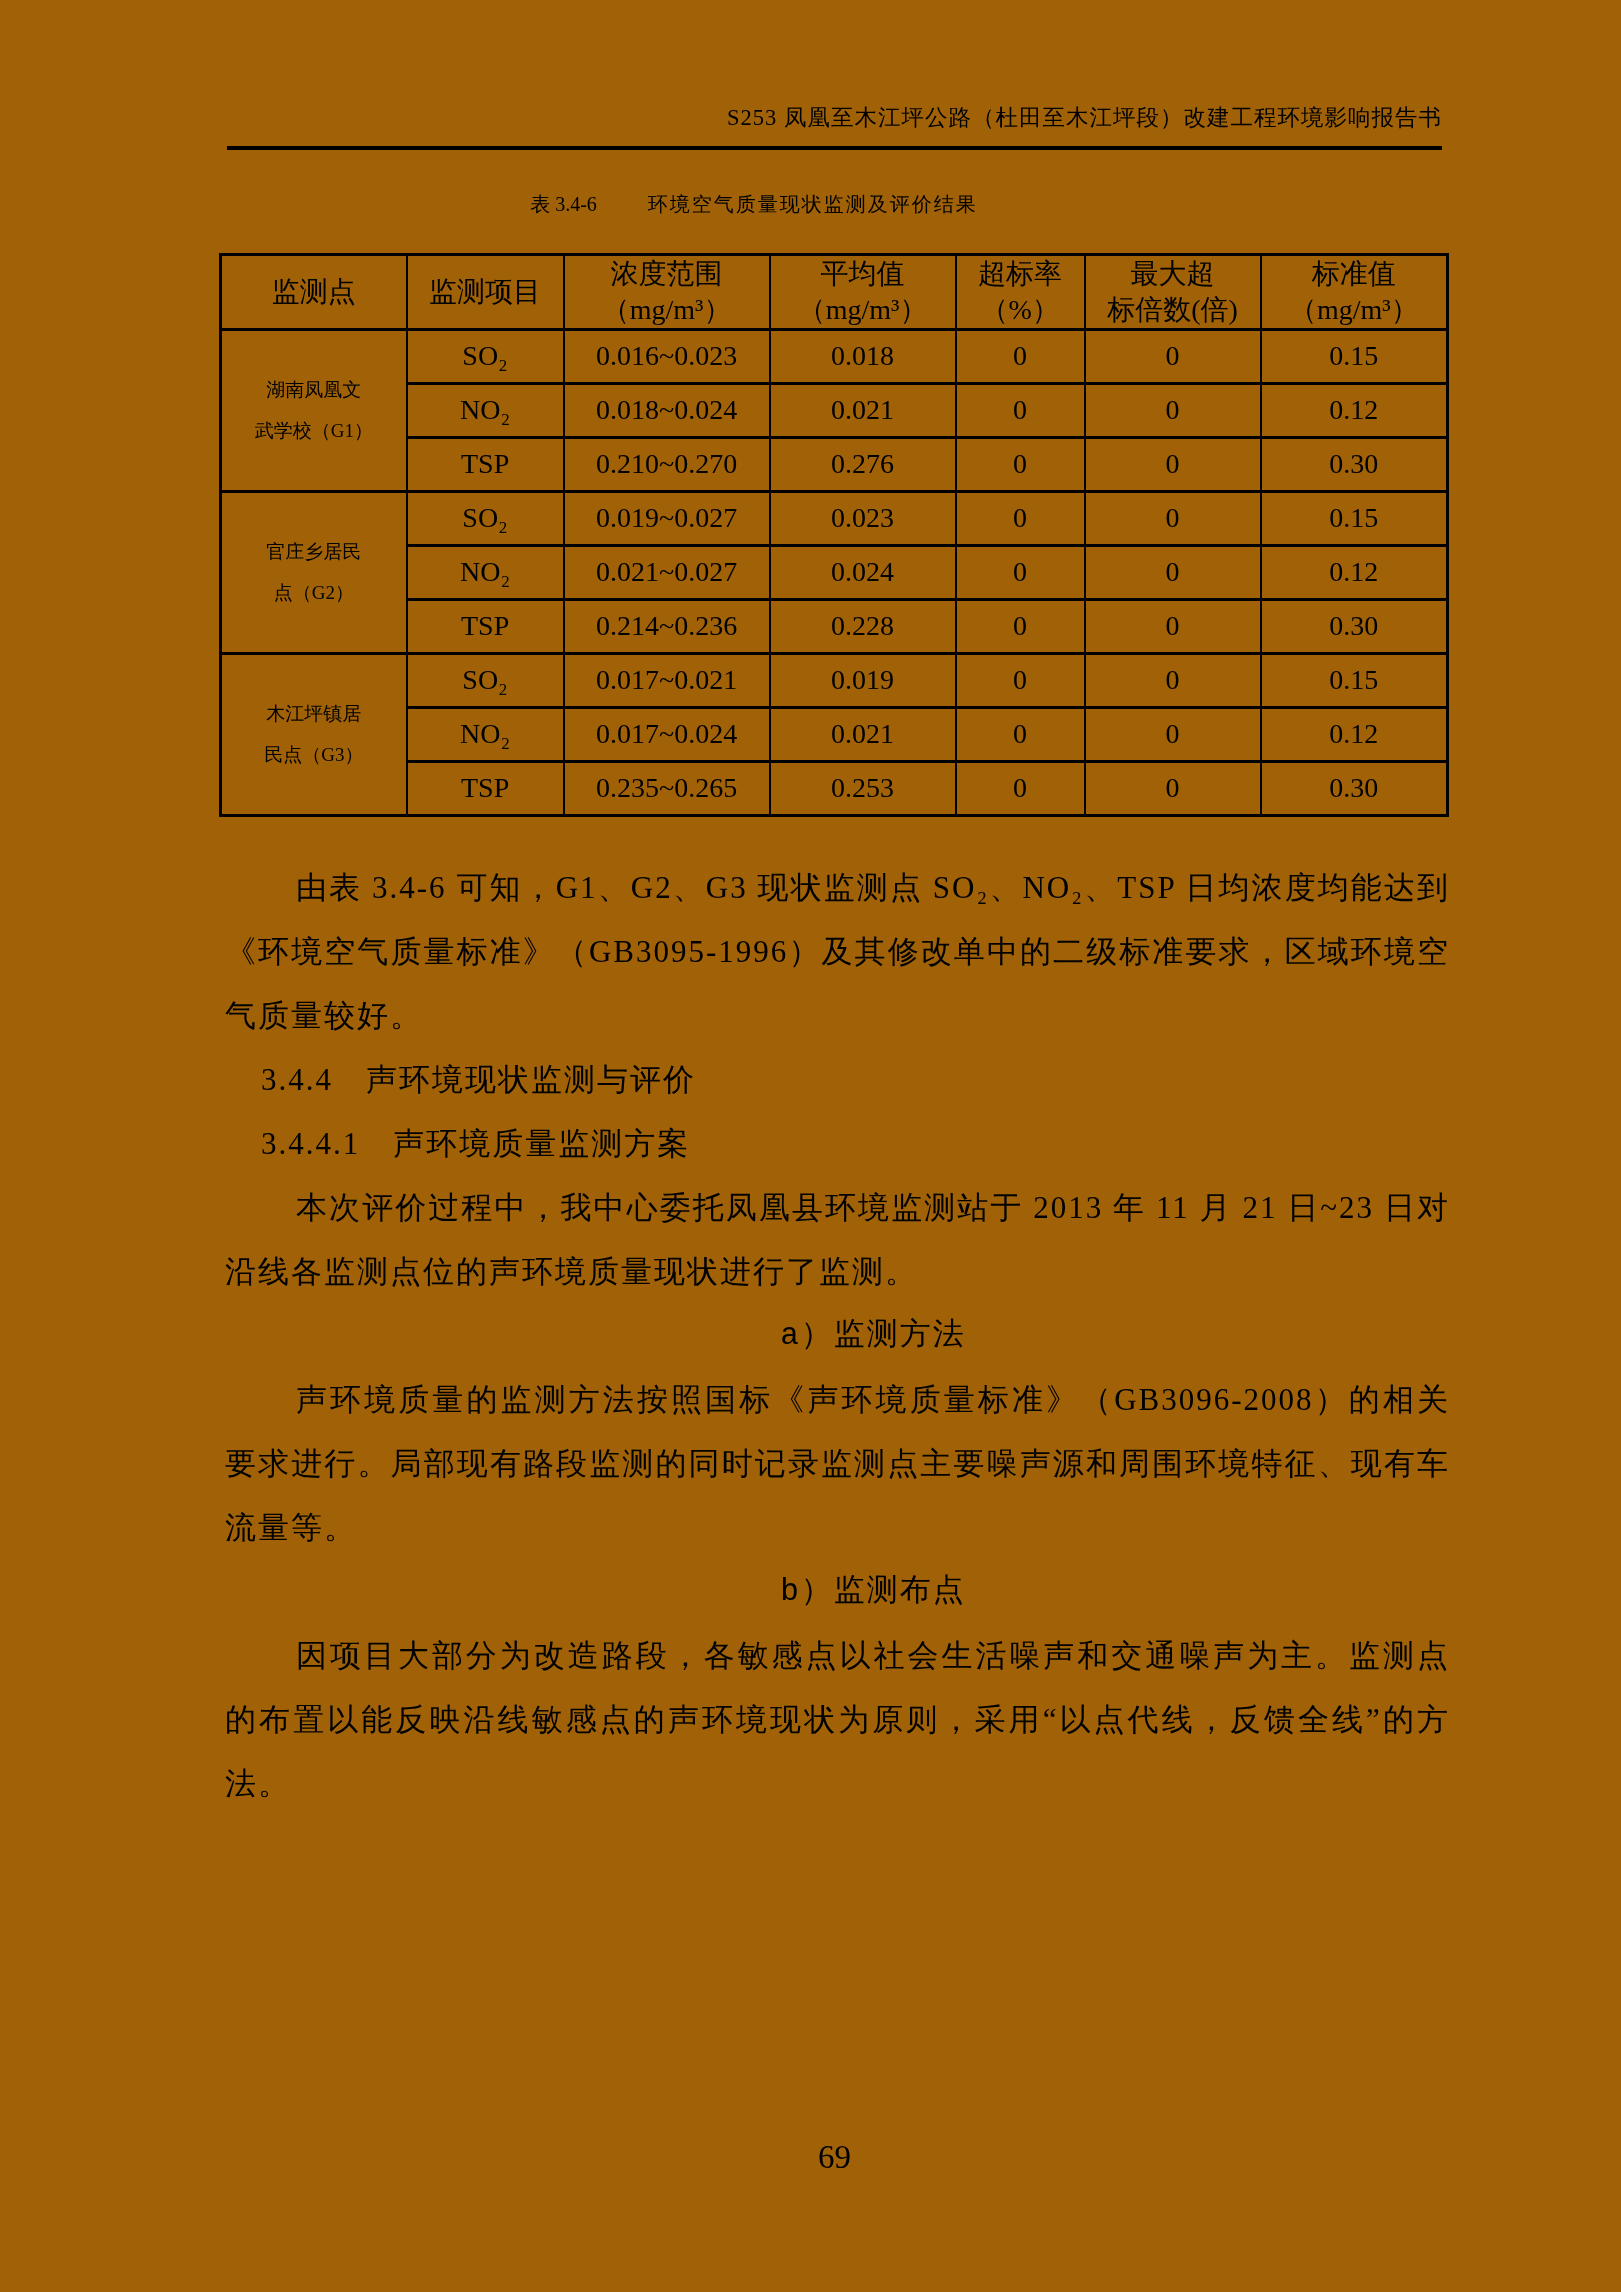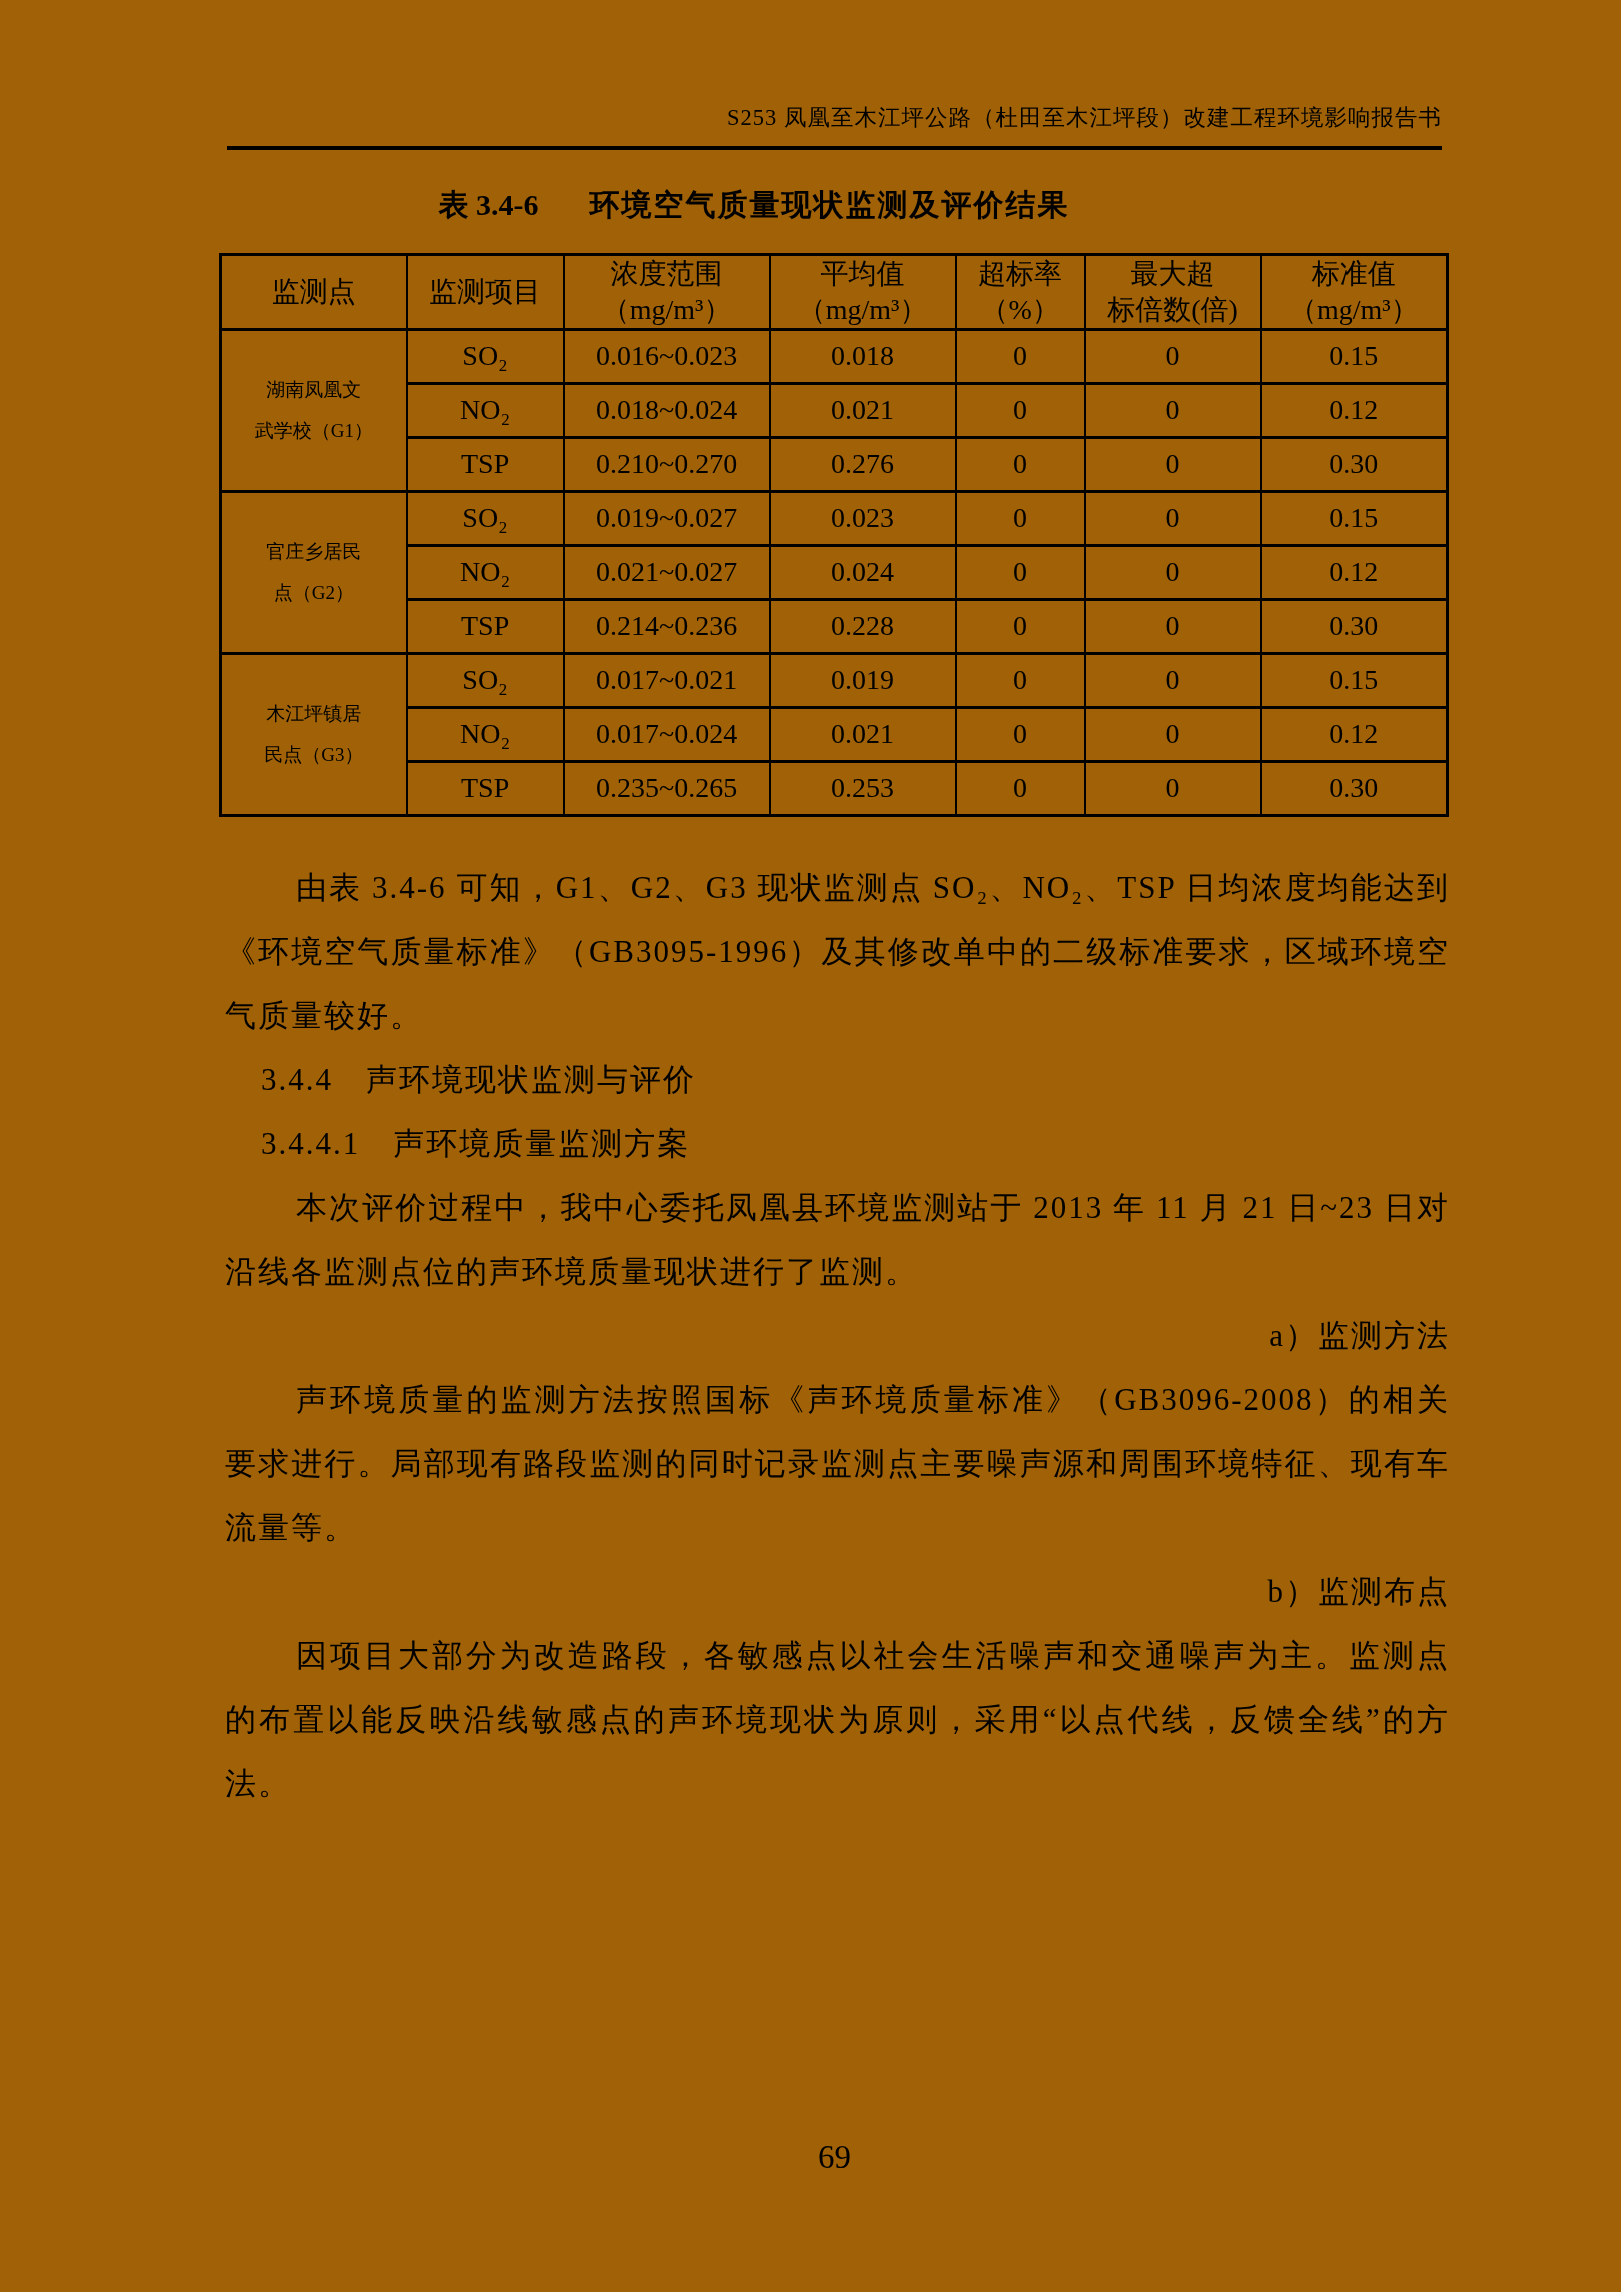--- a/index.html
+++ b/index.html
@@ -39,22 +39,22 @@
     position: absolute;
     top: 182px;
     left: 225px;
     width: 1225px;
   }
 
   
   .caption {
     text-align: center;
     padding-right: 167px;
-    font-size: 30px;
-    font-weight: bold;
+    font-size: 20px;
+    font-weight: normal;
     line-height: 45px;
     margin: 0 0 25.5px 0;
     white-space: nowrap;
   }
   .caption .gap { display: inline-block; width: 51px; }
   .caption .t { letter-spacing: 2px; }
 
   
   table.air {
     border-collapse: collapse;
@@ -94,21 +94,21 @@
     letter-spacing: 2px;
     text-align: justify;
   }
   .body-text p, .body-text h3, .body-text h4 {
     margin: 0;
     font-weight: normal;
     font-size: 31px;
   }
   .body-text p.indent { text-indent: 71px; }
   .body-text h3, .body-text h4 { text-align: left; margin-left: 36px; }
-  .body-text p.sub { text-indent: 71px; text-align: right; }
+  .body-text p.sub { text-indent: 71px; text-align: center; font-family: Liberation Mono, monospace; }
 
   
   .page-number {
     position: absolute;
     top: 2139px;
     left: 0;
     width: 100%;
     text-align: center;
     font-size: 33px;
     margin-left: 24px;

